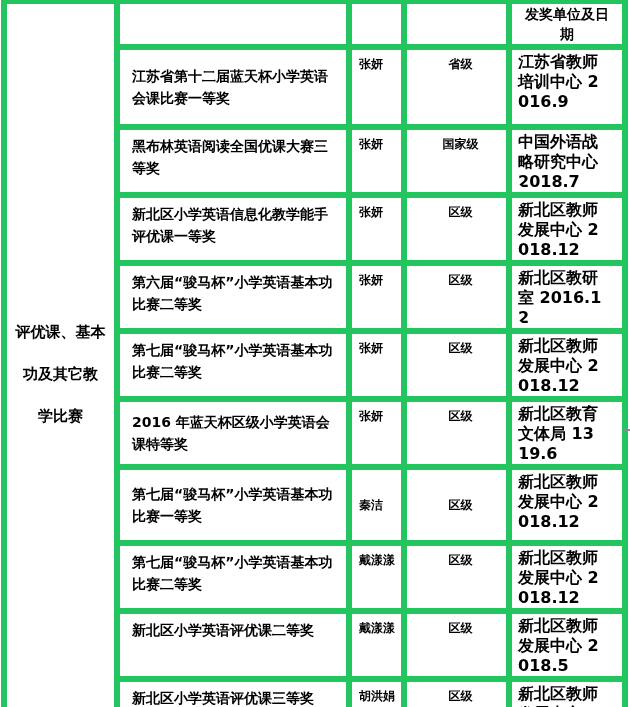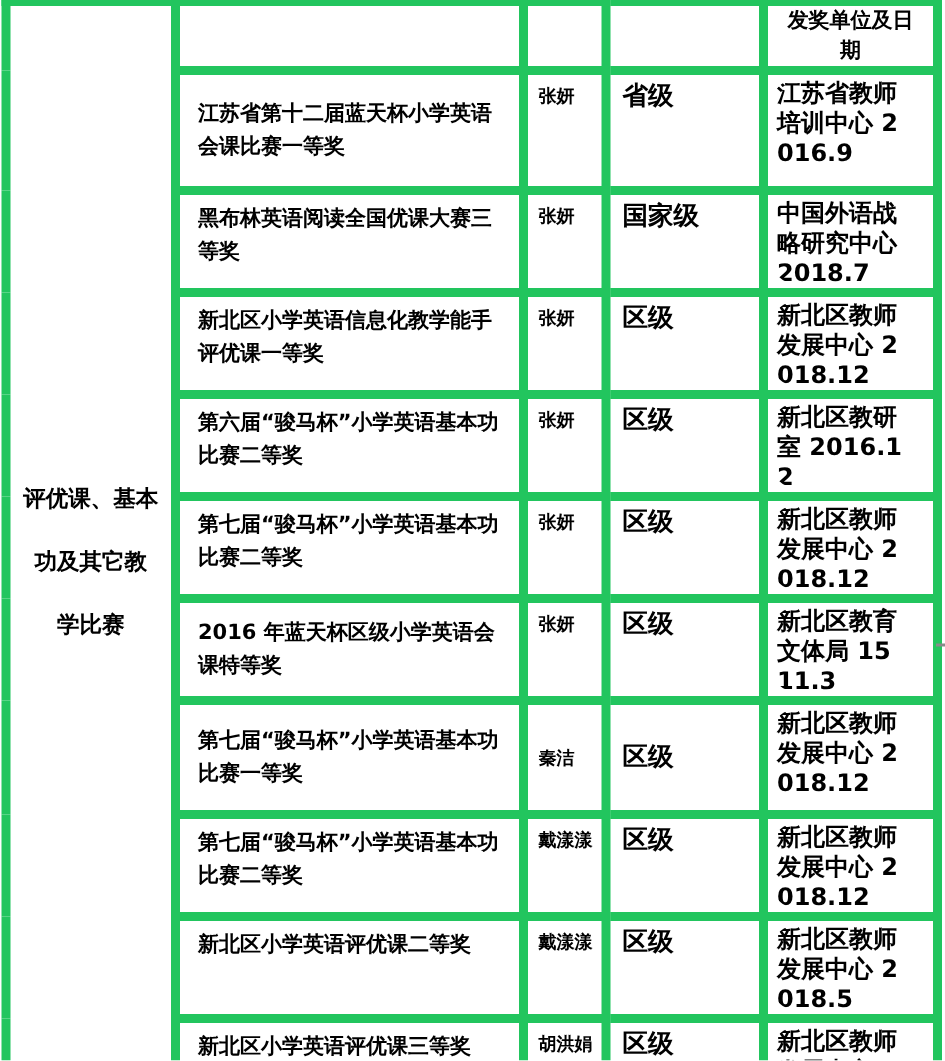--- a/index.html
+++ b/index.html
@@ -33,21 +33,21 @@
     line-height:42px;
     padding:0 4px;
   }
   td.award{
     font-size:14px;
     line-height:22px;
     padding:5px 6px 0 12px;
     word-break:break-all;
   }
   td.name{font-size:12px;line-height:20px;padding:4px 0 0 7px;}
-  td.level{font-size:17px;line-height:20px;padding:4px 0 0 8px;}
+  td.level{font-size:12px;line-height:20px;padding:4px 0 0 8px;text-align:center;}
   td.unit{
     font-size:16px;
     line-height:20px;
     padding:2px 20px 0 6px;
     word-break:break-all;
     border-radius:21px;
   }
   td.unit-header{
     font-size:14px;
     line-height:20px;
@@ -130,21 +130,21 @@
       <td class="award">第七届“骏马杯”小学英语基本功比赛二等奖</td>
       <td class="name">张妍</td>
       <td class="level">区级</td>
       <td class="unit">新北区教师发展中心 2018.12</td>
     </tr>
 
     <tr class="h5">
       <td class="award vm">2016 年蓝天杯区级小学英语会课特等奖</td>
       <td class="name">张妍</td>
       <td class="level">区级</td>
-      <td class="unit">新北区教育文体局 1511.3</td>
+      <td class="unit">新北区教育文体局 1319.6</td>
     </tr>
 
     <tr class="h6">
       <td class="award vm">第七届“骏马杯”小学英语基本功比赛一等奖</td>
       <td class="name vm">秦洁</td>
       <td class="level vm">区级</td>
       <td class="unit">新北区教师发展中心 2018.12</td>
     </tr>
 
     <tr class="h7">

